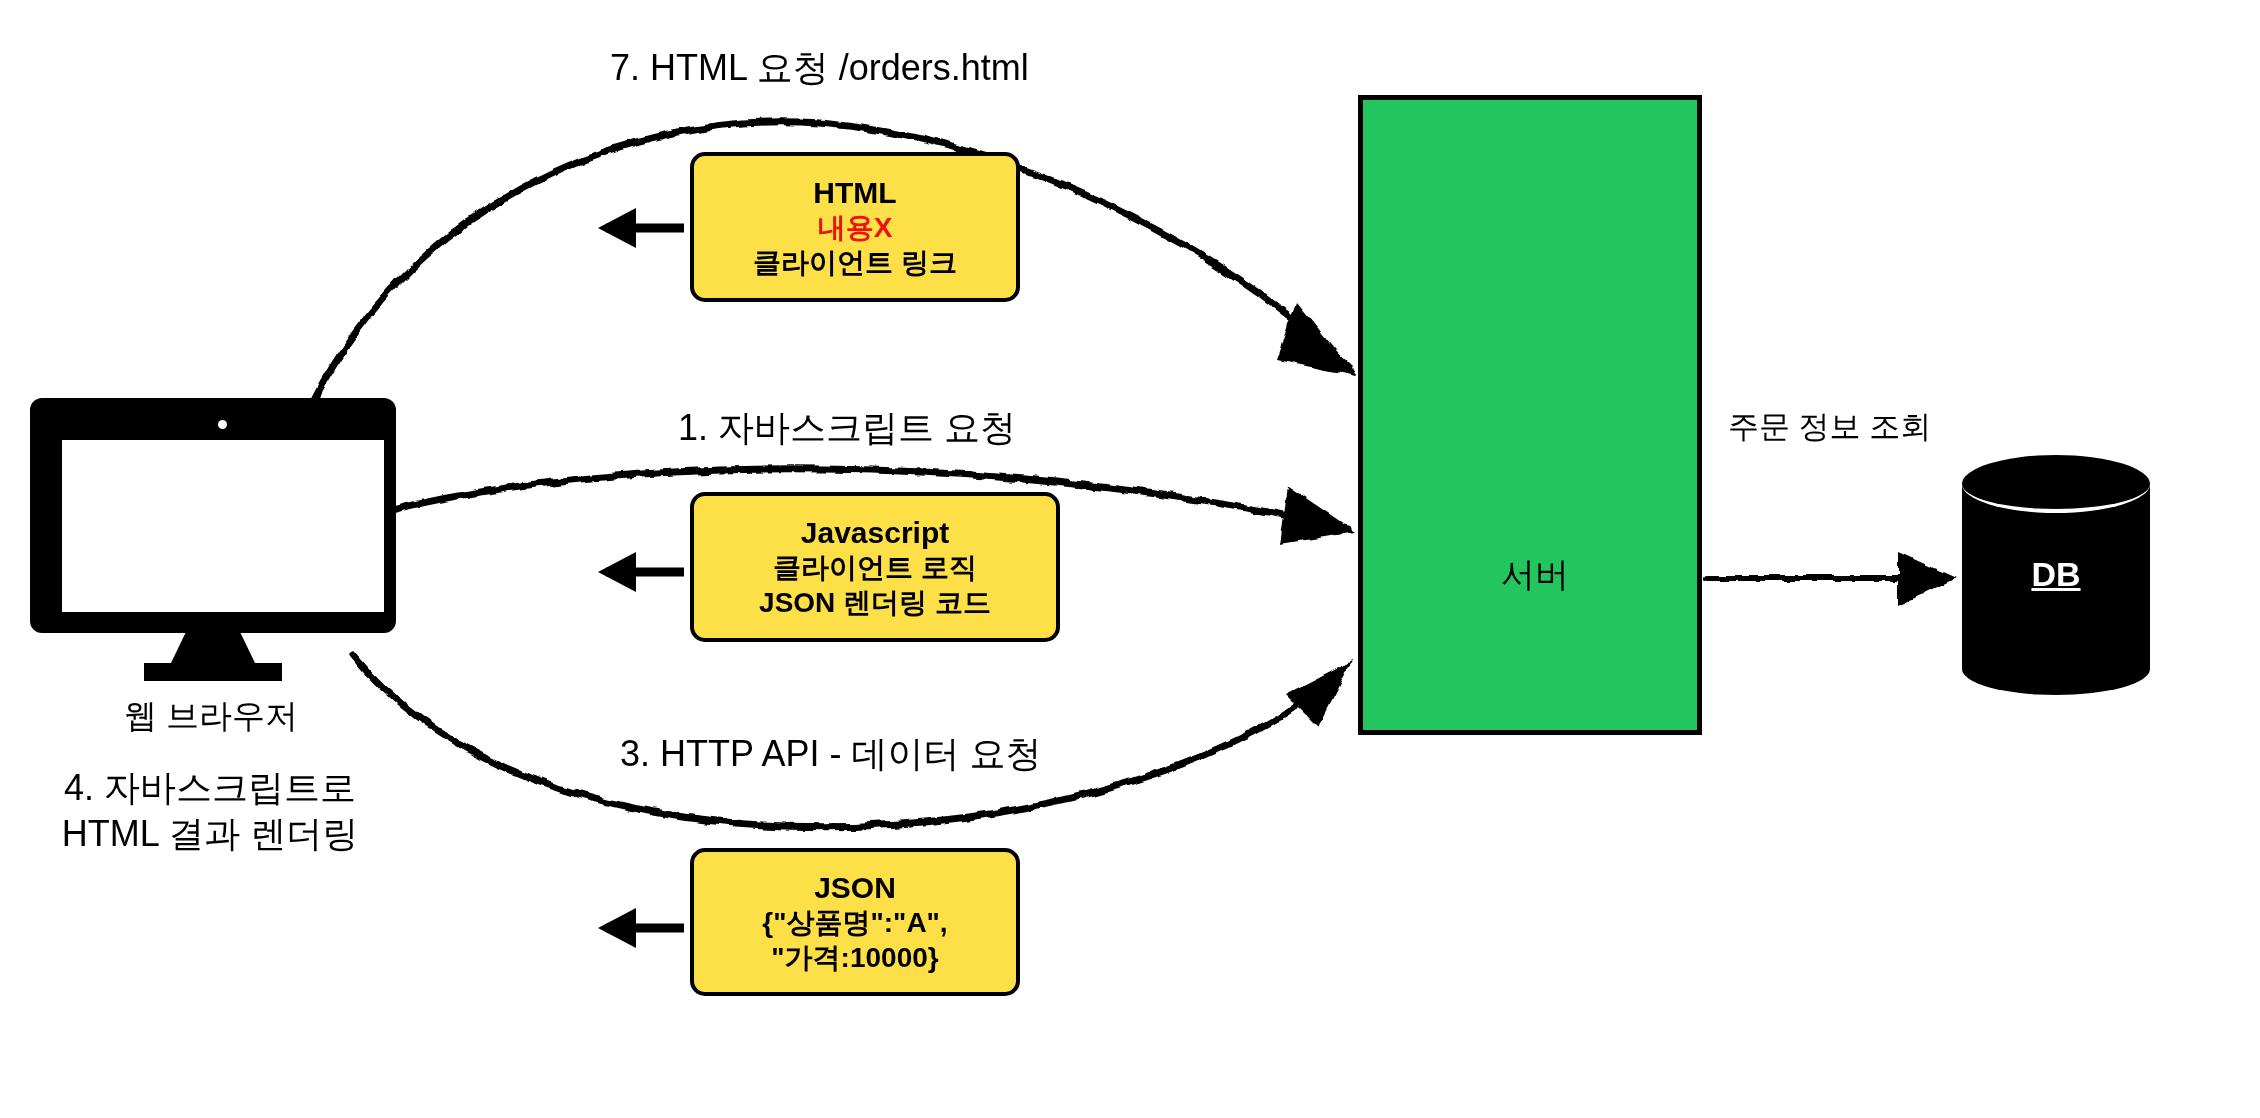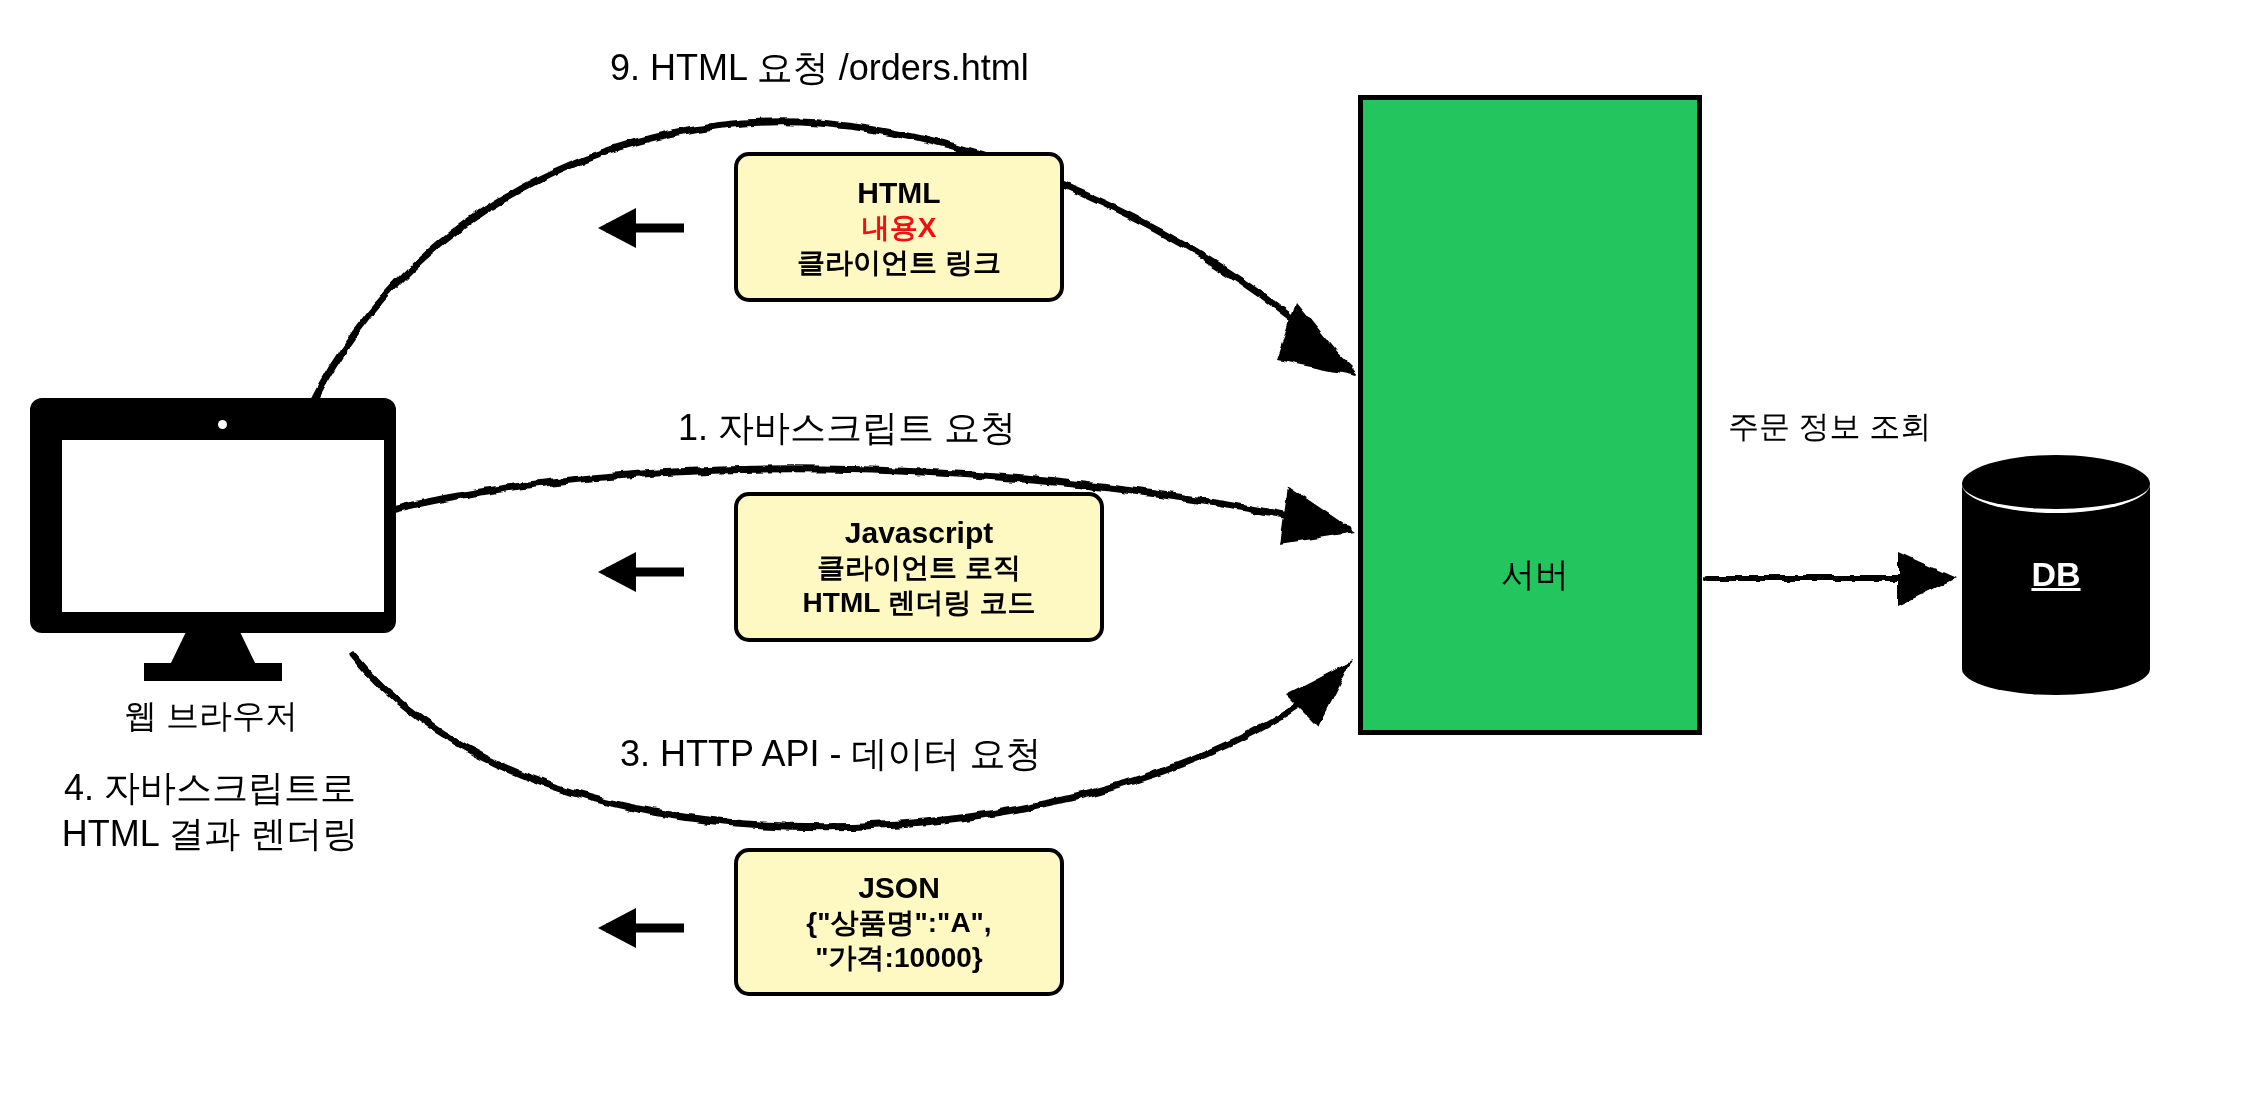--- a/index.html
+++ b/index.html
@@ -111,30 +111,29 @@
     font-size: 34px;
     font-weight: bold;
     text-decoration: underline;
   }
 
   
   .callout {
     position: absolute;
     border: 4px solid #000000;
     border-radius: 15px;
-    background: #fef9c3;
+    background: #fde047;
     box-sizing: border-box;
     text-align: center;
     font-weight: bold;
     color: #000000;
     display: flex;
     flex-direction: column;
     justify-content: center;
     align-items: center;
-    margin-left: 44px;
   }
   .callout .line { line-height: 1.24; white-space: nowrap; }
   .callout .title { font-size: 30px; }
   .callout .sub { font-size: 28px; }
   .red { color: #ee1111; }
 
   #box-html  { left: 690px; top: 152px; width: 330px; height: 150px; }
   #box-js    { left: 690px; top: 492px; width: 370px; height: 150px; }
   #box-json  { left: 690px; top: 848px; width: 330px; height: 148px; }
 
@@ -219,34 +218,34 @@
     <div class="mon-base"></div>
   </div>
 
   <div id="lbl-browser" class="label">웹 브라우저</div>
 
   <div id="lbl-4" class="label">
     <div>4. 자바스크립트로</div>
     <div>HTML 결과 렌더링</div>
   </div>
 
-  <div id="lbl-1" class="label">9. HTML 요청 /orders.html</div>
+  <div id="lbl-1" class="label">7. HTML 요청 /orders.html</div>
   <div id="lbl-2" class="label">1. 자바스크립트 요청</div>
   <div id="lbl-3" class="label">3. HTTP API -  데이터 요청</div>
 
   <div id="box-html" class="callout abs">
     <div class="line title">HTML</div>
     <div class="line sub red">내용X</div>
     <div class="line sub">클라이언트 링크</div>
   </div>
 
   <div id="box-js" class="callout abs">
     <div class="line title">Javascript</div>
     <div class="line sub">클라이언트 로직</div>
-    <div class="line sub">HTML 렌더링 코드</div>
+    <div class="line sub">JSON 렌더링 코드</div>
   </div>
 
   <div id="box-json" class="callout abs">
     <div class="line title">JSON</div>
     <div class="line sub">{"상품명":"A",</div>
     <div class="line sub">"가격:10000}</div>
   </div>
 
   <div id="server" class="abs">
     <div id="server-label">서버</div>

